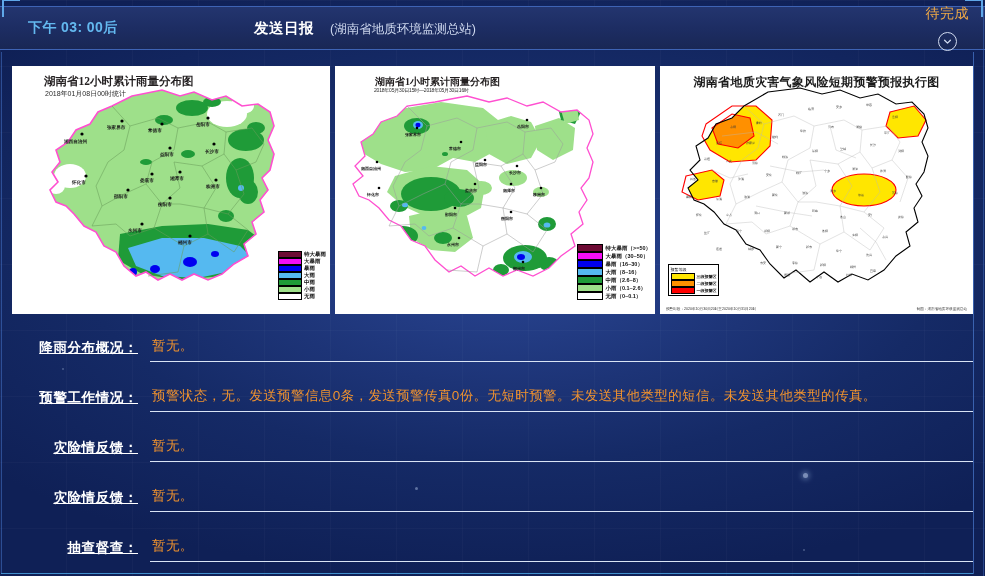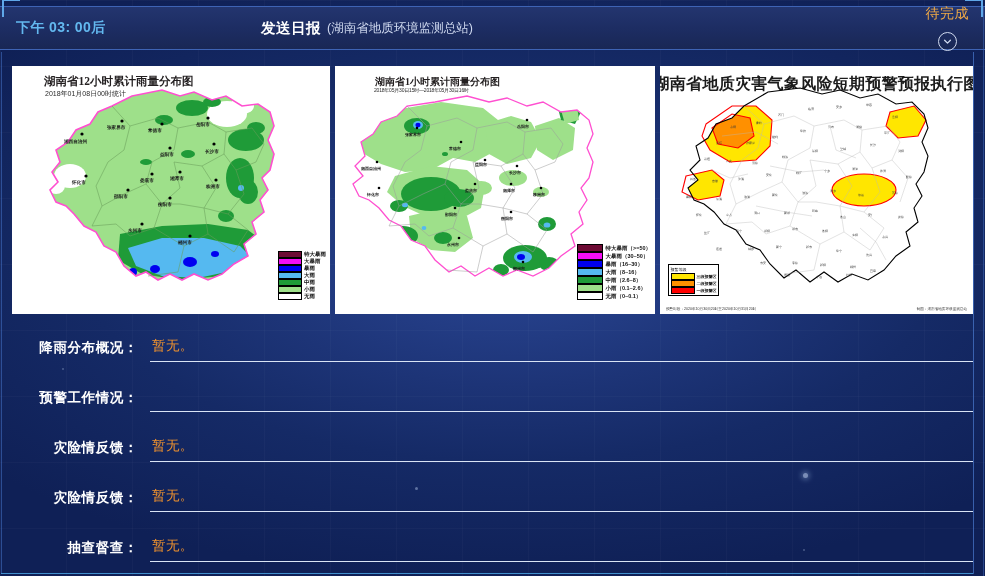--- a/index.html
+++ b/index.html
@@ -47,33 +47,33 @@
     content: "";
     position: absolute;
     width: 16px; height: 16px;
     border-color: #5fa7e8;
     border-style: solid;
   }
   .header::before { left: 2px; top: -8px; border-width: 2px 0 0 2px; }
   .header::after  { right: 2px; top: -8px; border-width: 2px 2px 0 0; }
 
   .hdr-time {
-    margin-left: 16px;
+    margin-left: 28px;
     color: #63b8ef;
     font-size: 14px;
     font-weight: bold;
     letter-spacing: 0.4px;
     white-space: nowrap;
   }
   .hdr-center {
     position: absolute;
-    left: 261px;
+    left: 254px;
     display: flex;
-    align-items: center;
-    gap: 6px;
+    align-items: flex-end;
+    gap: 16px;
     white-space: nowrap;
   }
   .hdr-title {
     color: #ffffff;
     font-size: 14.5px;
     font-weight: bold;
     letter-spacing: 0.5px;
   }
   .hdr-sub {
     color: #cfd9ef;
@@ -139,21 +139,21 @@
   .m1 .map-title { left: 32px; top: 8px; font-size: 11.5px; }
   .m1 .map-sub   { left: 33px; top: 23px; font-size: 7px; }
 
   
   .m2 .map-title { left: 40px; top: 9px; font-size: 10px; }
   .m2 .map-sub   { left: 39px; top: 21px; font-size: 5px; letter-spacing: -0.2px; }
 
   
   .m3 .map-title {
     left: 50%; top: 8px; transform: translateX(-50%);
-    font-size: 16px; color: #1b1b1b;
+    font-size: 12px; color: #1b1b1b;
     letter-spacing: 0.3px;
   }
   .m3 .map-foot {
     position: absolute;
     bottom: 3px; left: 6px;
     font-size: 3.6px; color: #333;
     white-space: nowrap;
   }
   .m3 .map-foot2 {
     position: absolute;
@@ -204,20 +204,21 @@
   .field-label {
     width: 138px;
     text-align: right;
     color: #ffffff;
     font-size: 13.5px;
     font-weight: bold;
     letter-spacing: 0.6px;
     padding-top: 11px;
     flex: 0 0 auto;
     white-space: nowrap;
+    text-decoration: underline;
   }
   .field-body {
     position: relative;
     flex: 1 1 auto;
     margin-left: 12px;
     margin-right: 12px;
     height: 100%;
   }
   .field-value {
     color: #f0922e;
@@ -746,20 +747,21 @@
       <div class="field-label">降雨分布概况：</div>
       <div class="field-body">
         <div class="field-value">暂无。</div>
         <div class="field-rule"></div>
       </div>
     </div>
 
     <div class="field">
       <div class="field-label">预警工作情况：</div>
       <div class="field-body">
+        <div class="field-value">预警状态，无。发送预警信息0条，发送预警传真0份。无短时预警。未发送其他类型的短信。未发送其他类型的传真。</div>
         <div class="field-rule"></div>
       </div>
     </div>
 
     <div class="field">
       <div class="field-label">灾险情反馈：</div>
       <div class="field-body">
         <div class="field-value">暂无。</div>
         <div class="field-rule"></div>
       </div>

